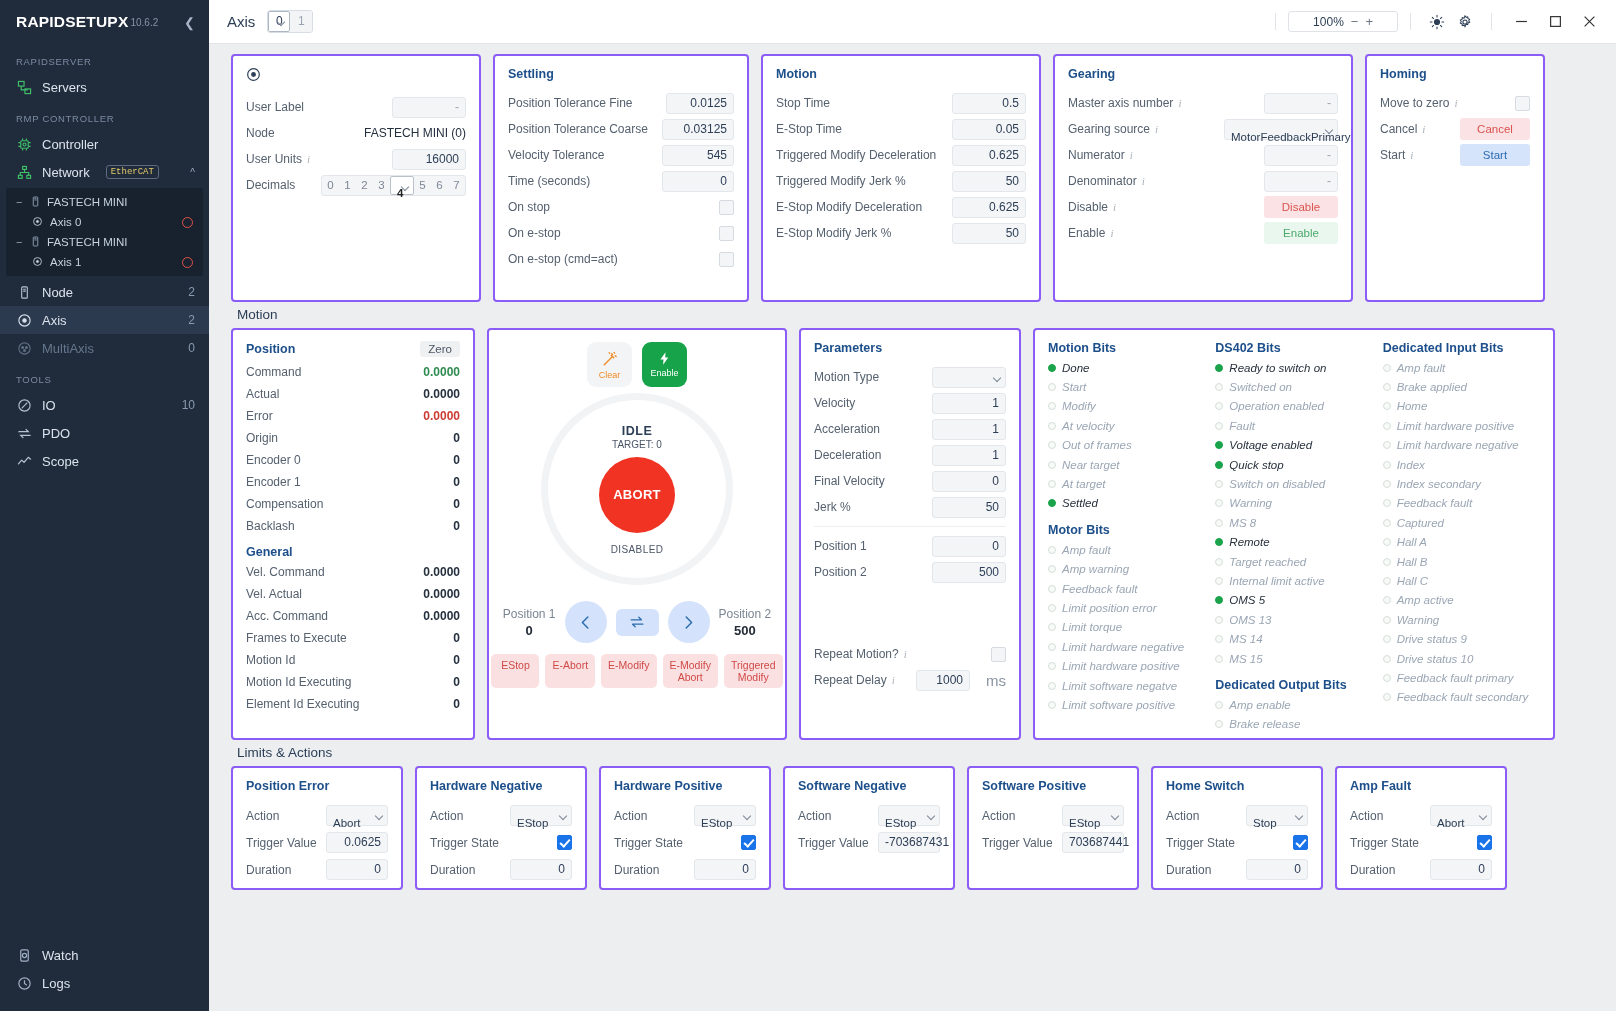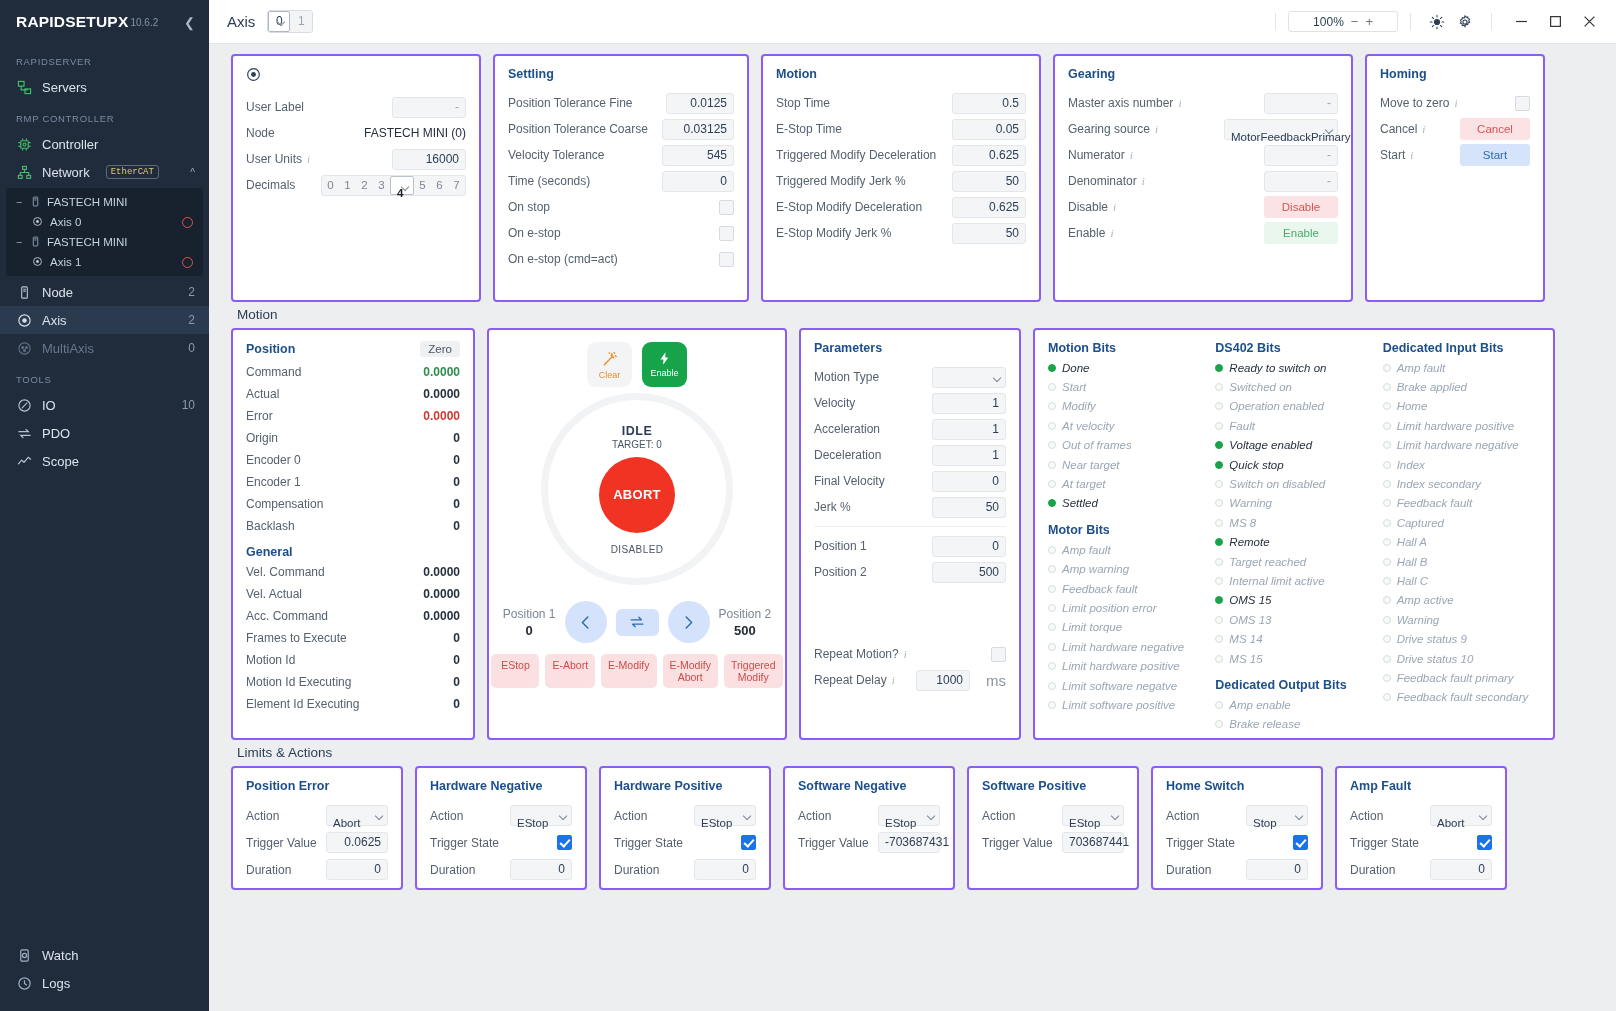--- a/index.html
+++ b/index.html
@@ -902,21 +902,21 @@
                 <div class="bit">
                   <span class="dot"></span>
                   <span>Target reached</span>
                 </div>
                 <div class="bit">
                   <span class="dot"></span>
                   <span>Internal limit active</span>
                 </div>
                 <div class="bit on">
                   <span class="dot"></span>
-                  <span>OMS 15</span>
+                  <span>OMS 5</span>
                 </div>
                 <div class="bit">
                   <span class="dot"></span>
                   <span>OMS 13</span>
                 </div>
                 <div class="bit">
                   <span class="dot"></span>
                   <span>MS 14</span>
                 </div>
                 <div class="bit">

